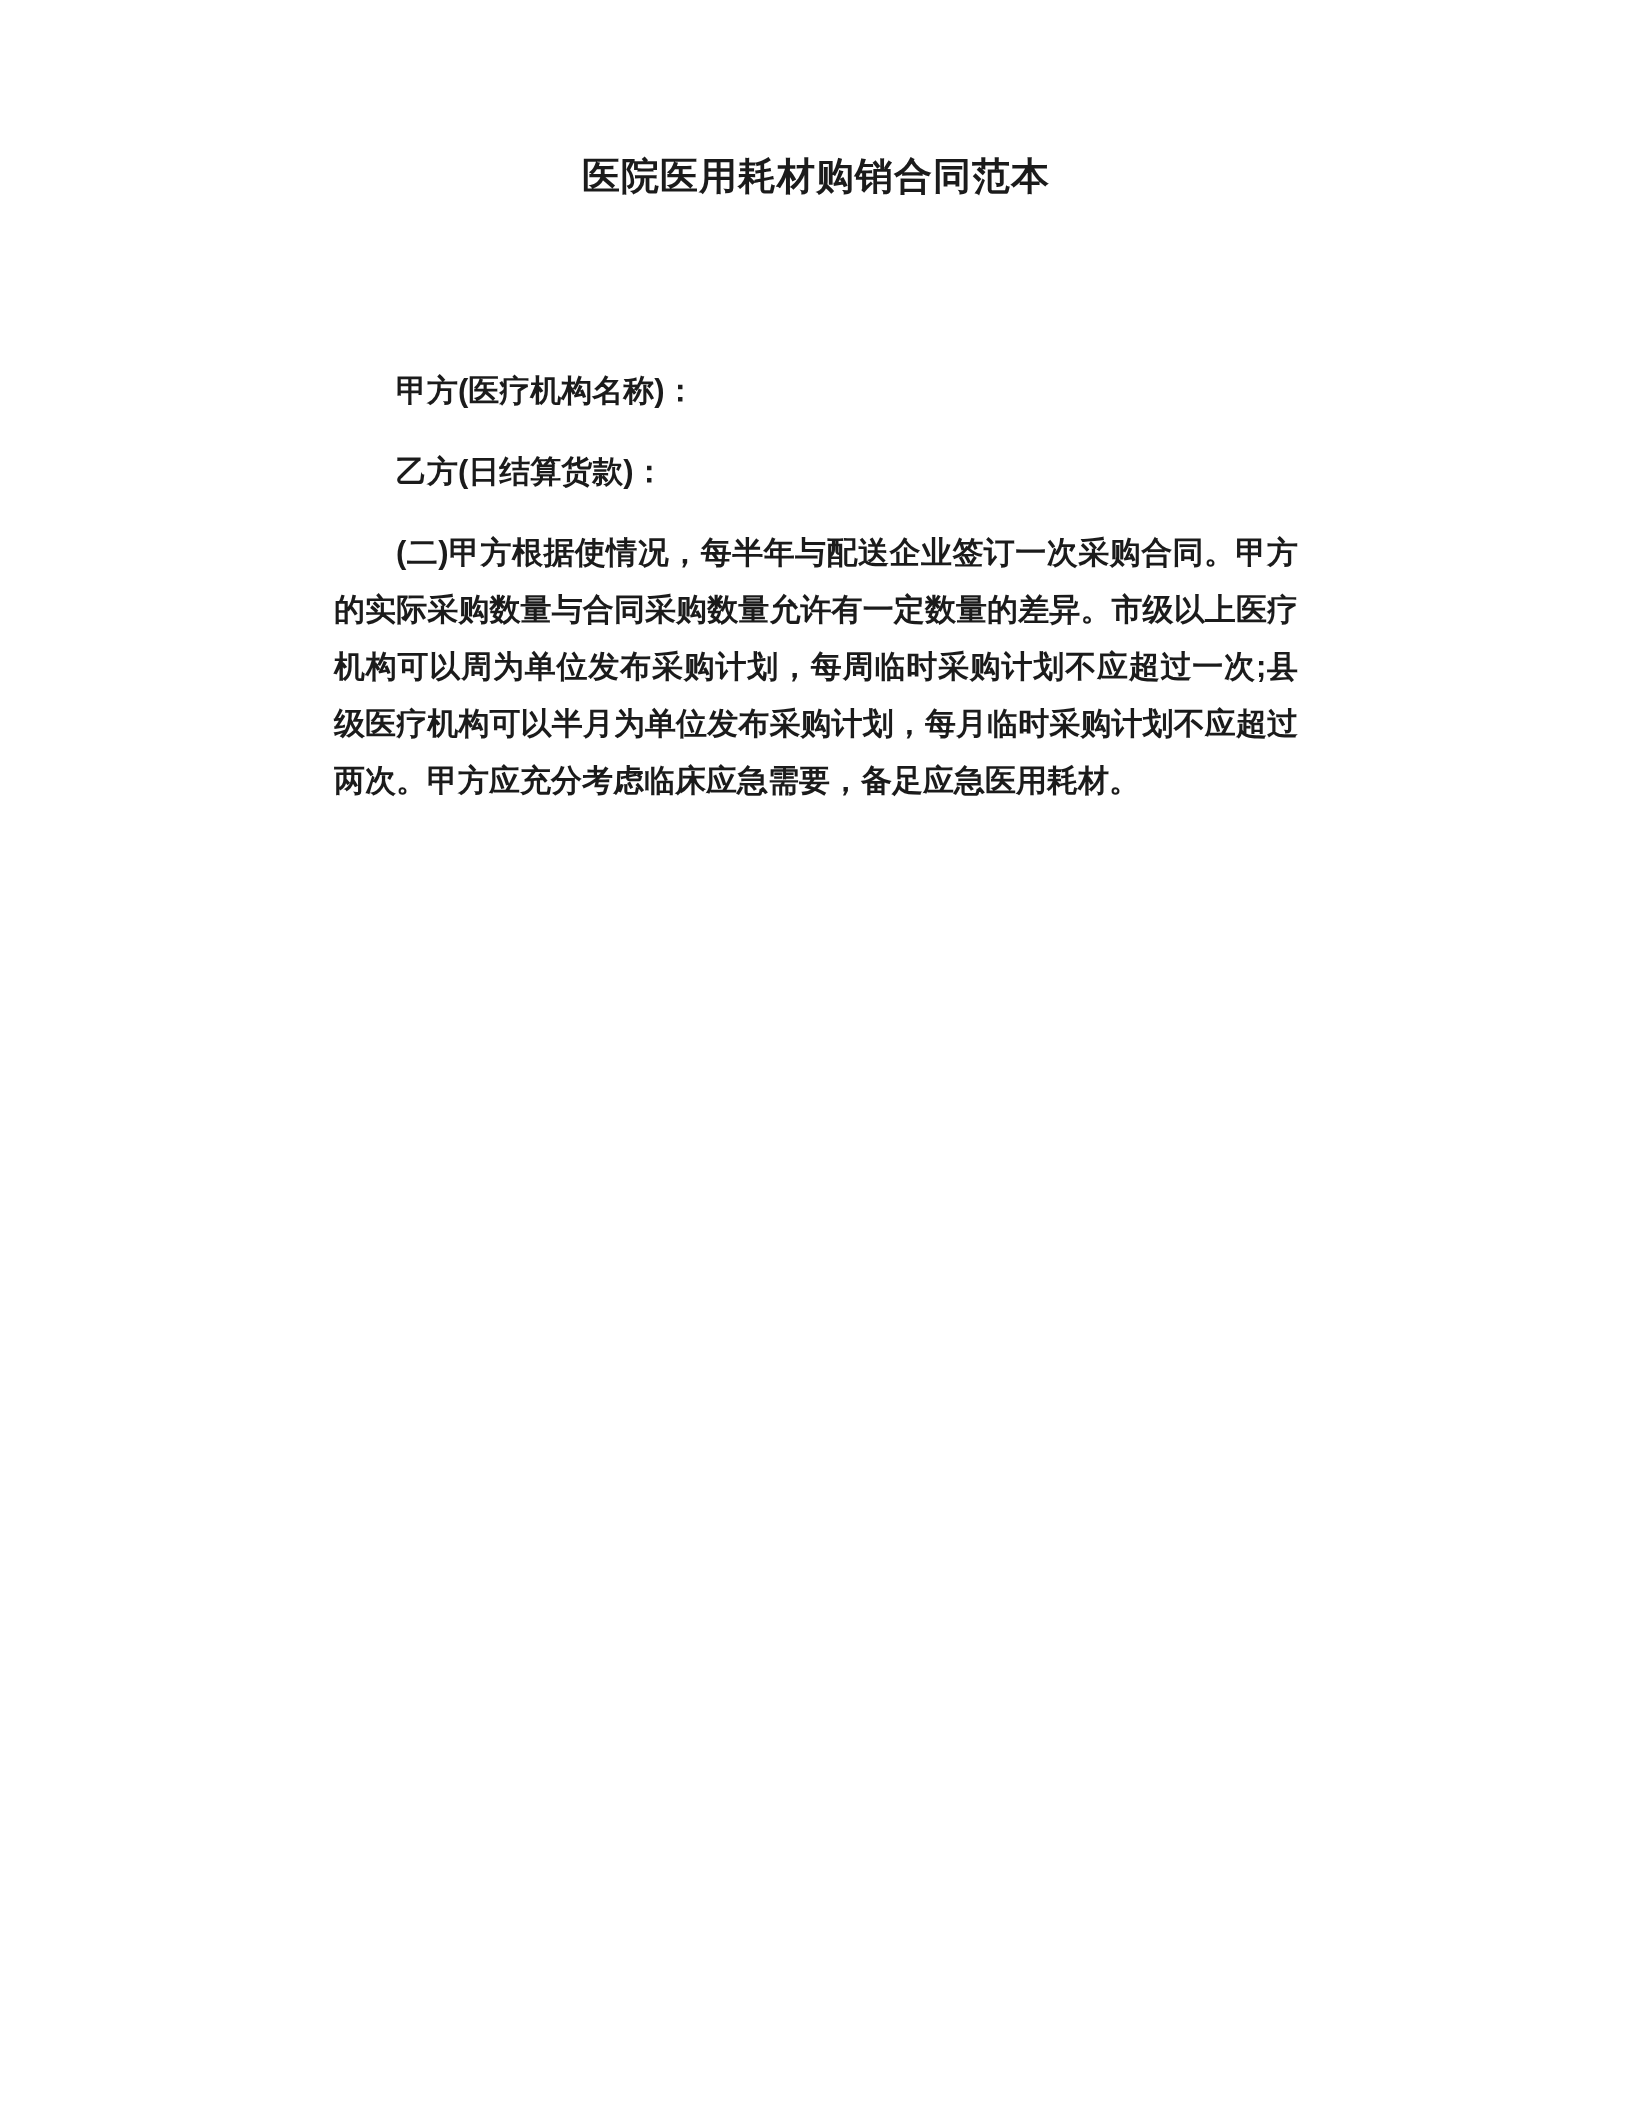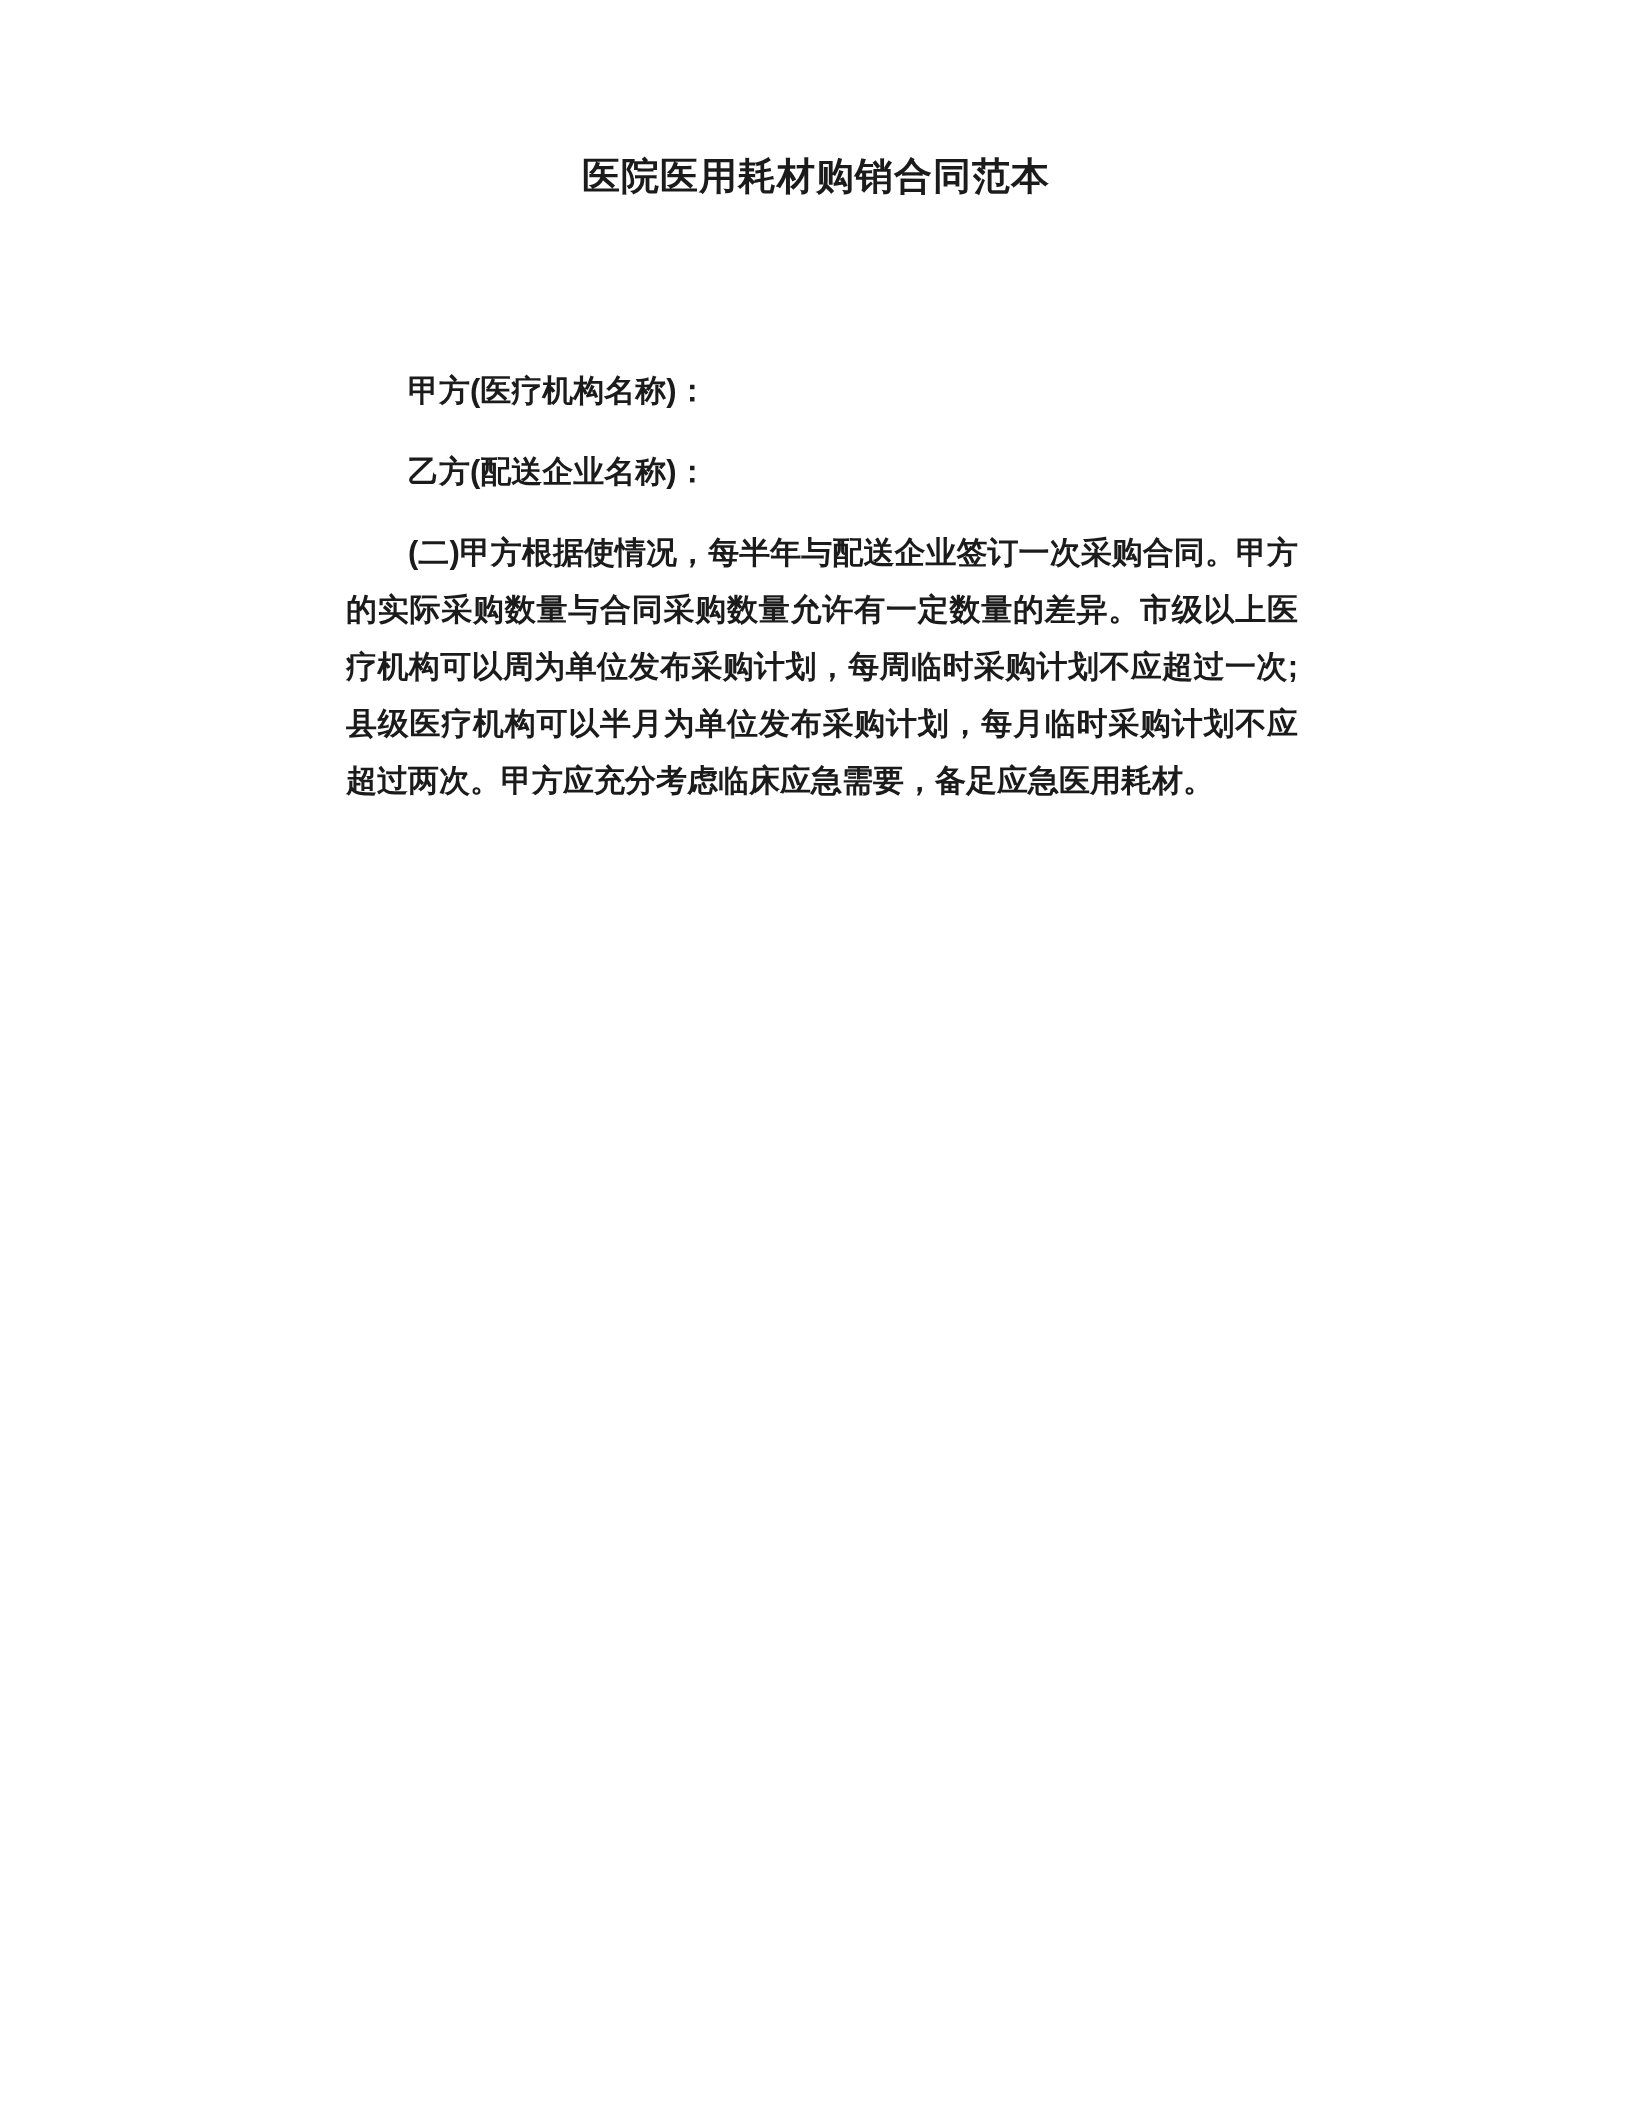--- a/index.html
+++ b/index.html
@@ -21,21 +21,21 @@
   }
   .doc-title {
     margin: 0 0 162px 0;
     text-align: center;
     font-size: 38px;
     line-height: 48px;
     font-weight: 700;
     letter-spacing: 1px;
   }
   .para {
-    margin: 0 0 24px 12px;
+    margin: 0 0 24px 0;
     font-size: 31px;
     line-height: 57px;
     text-indent: 2em;
     text-align: justify;
     word-break: break-all;
   }
   .para.single {
     text-align: left;
   }
   .section-heading {
@@ -43,21 +43,21 @@
   }
 </style>
 </head>
 <body>
 
 <div class="page">
   <h1 class="doc-title">医院医用耗材购销合同范本</h1>
 
   <p class="para single">甲方(医疗机构名称)：</p>
 
-  <p class="para single">乙方(配送企业名称)：</p>
+  <p class="para single">乙方(日结算货款)：</p>
 
 
 
 
   <p class="para">(二)甲方根据使情况，每半年与配送企业签订一次采购合同。甲方的实际采购数量与合同采购数量允许有一定数量的差异。市级以上医疗机构可以周为单位发布采购计划，每周临时采购计划不应超过一次;县级医疗机构可以半月为单位发布采购计划，每月临时采购计划不应超过两次。甲方应充分考虑临床应急需要，备足应急医用耗材。</p>
 
 
 </div>
 
 </body></html>

